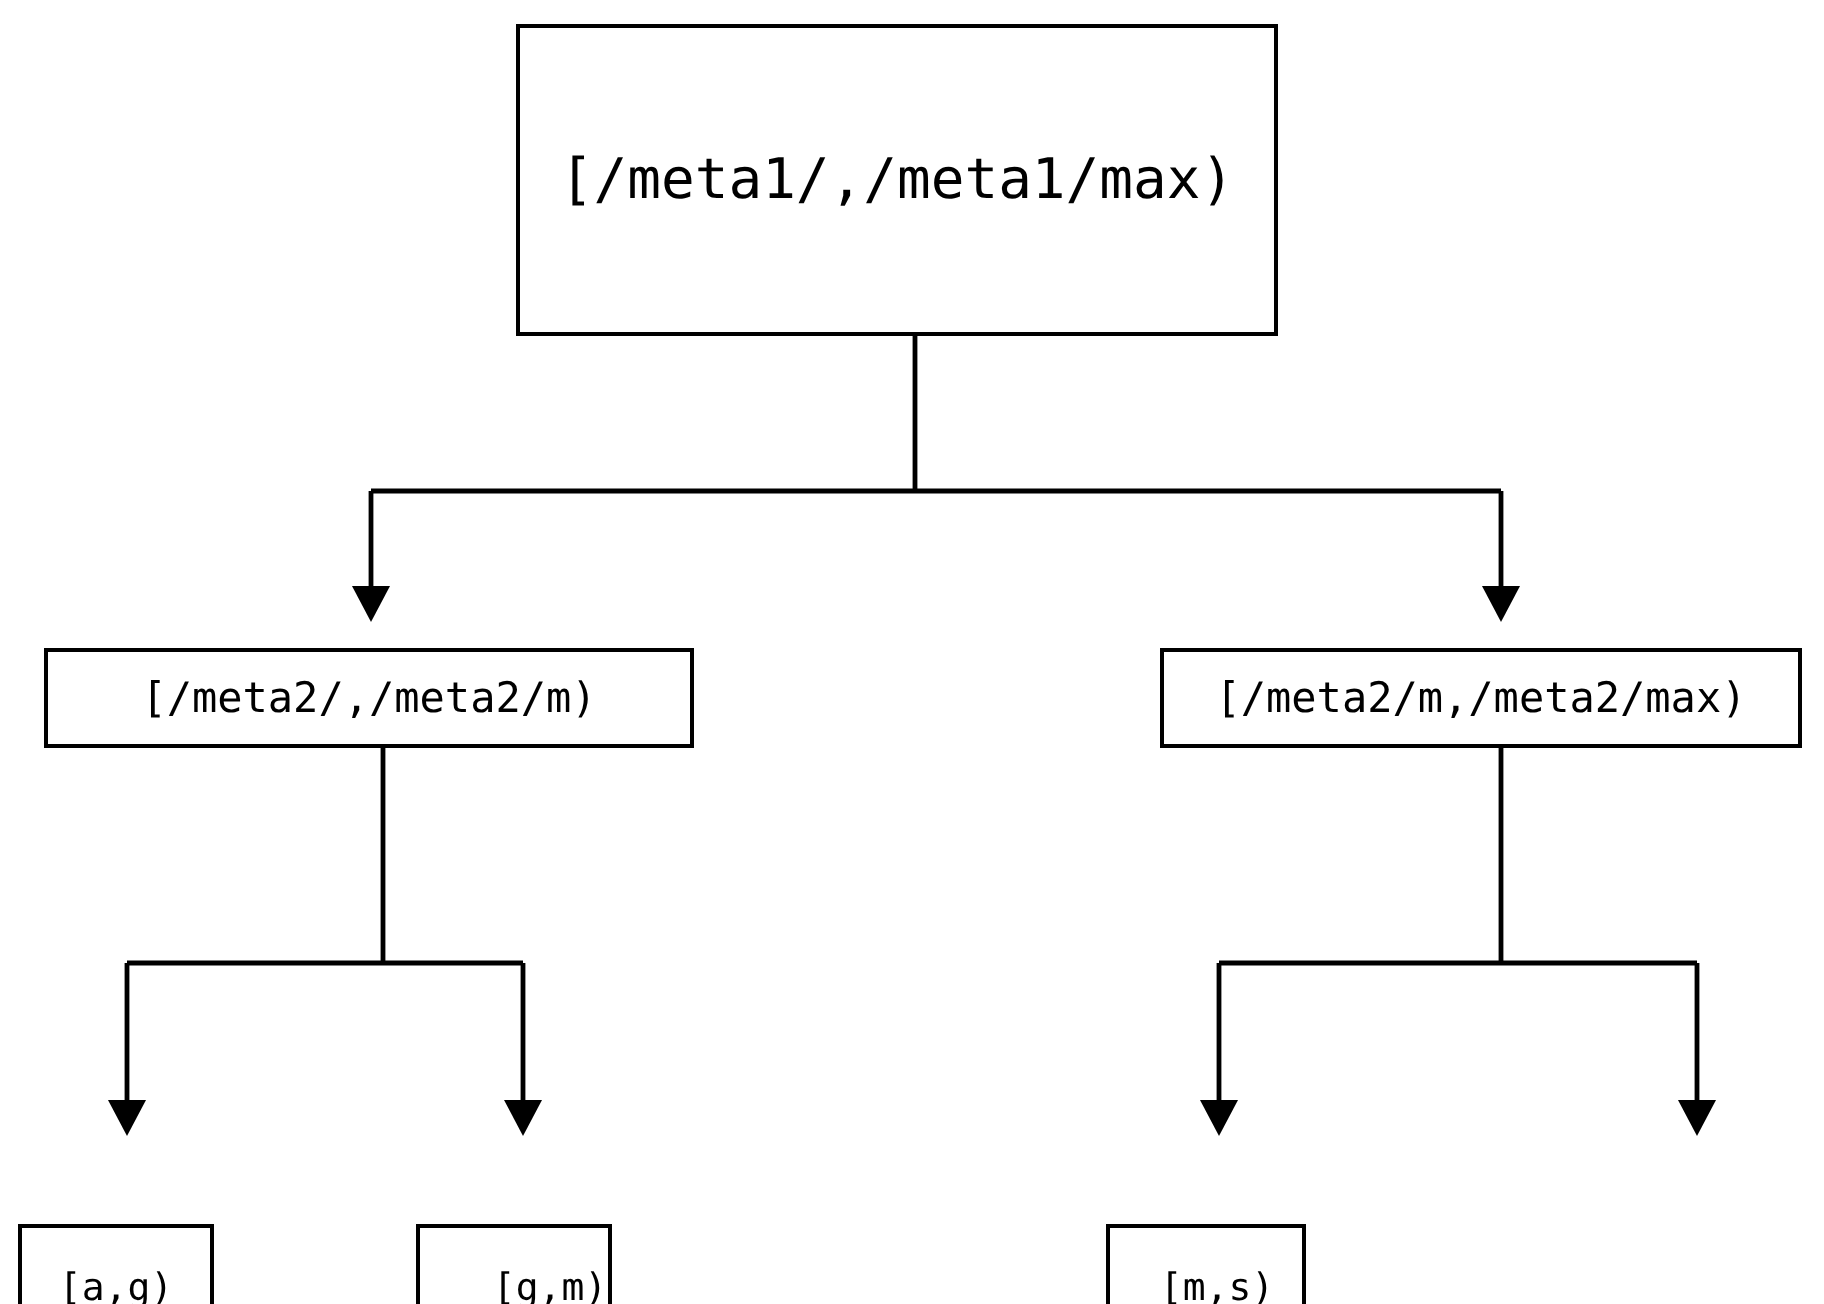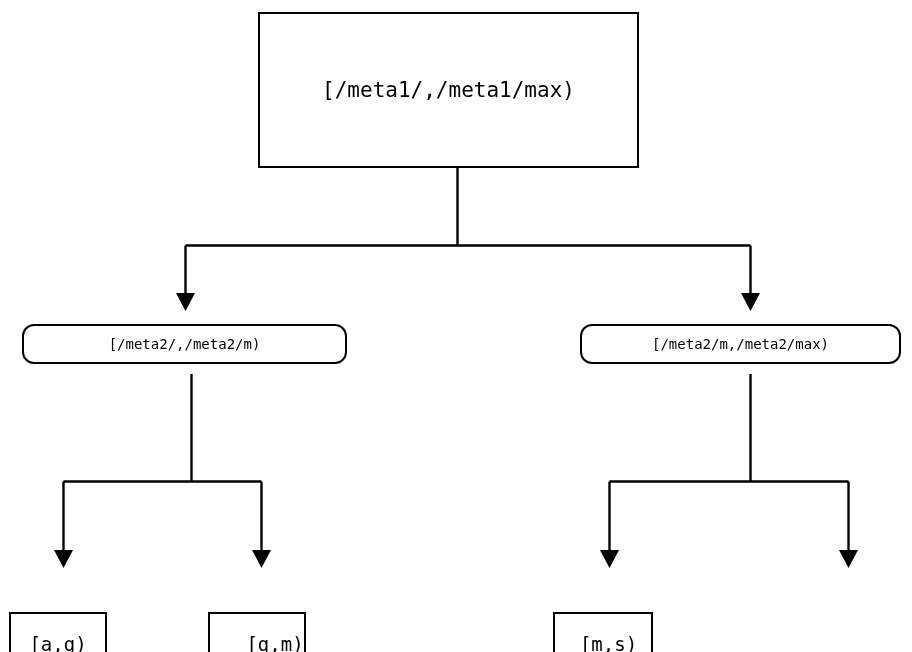--- a/index.html
+++ b/index.html
@@ -31,26 +31,25 @@
   }
   .node-label {
     display: block;
     line-height: 1;
   }
   .node-root {
     left: 258px;
     top: 12px;
     width: 381px;
     height: 156px;
-    font-size: 21px;
+    font-size: 28px;
   }
   .node-mid {
-    height: 40px;
-    font-size: 14px;
-    border-radius: 12px;
+    height: 50px;
+    font-size: 21px;
   }
   .node-mid-left {
     left: 22px;
     top: 324px;
     width: 325px;
   }
   .node-mid-right {
     left: 580px;
     top: 324px;
     width: 321px;

